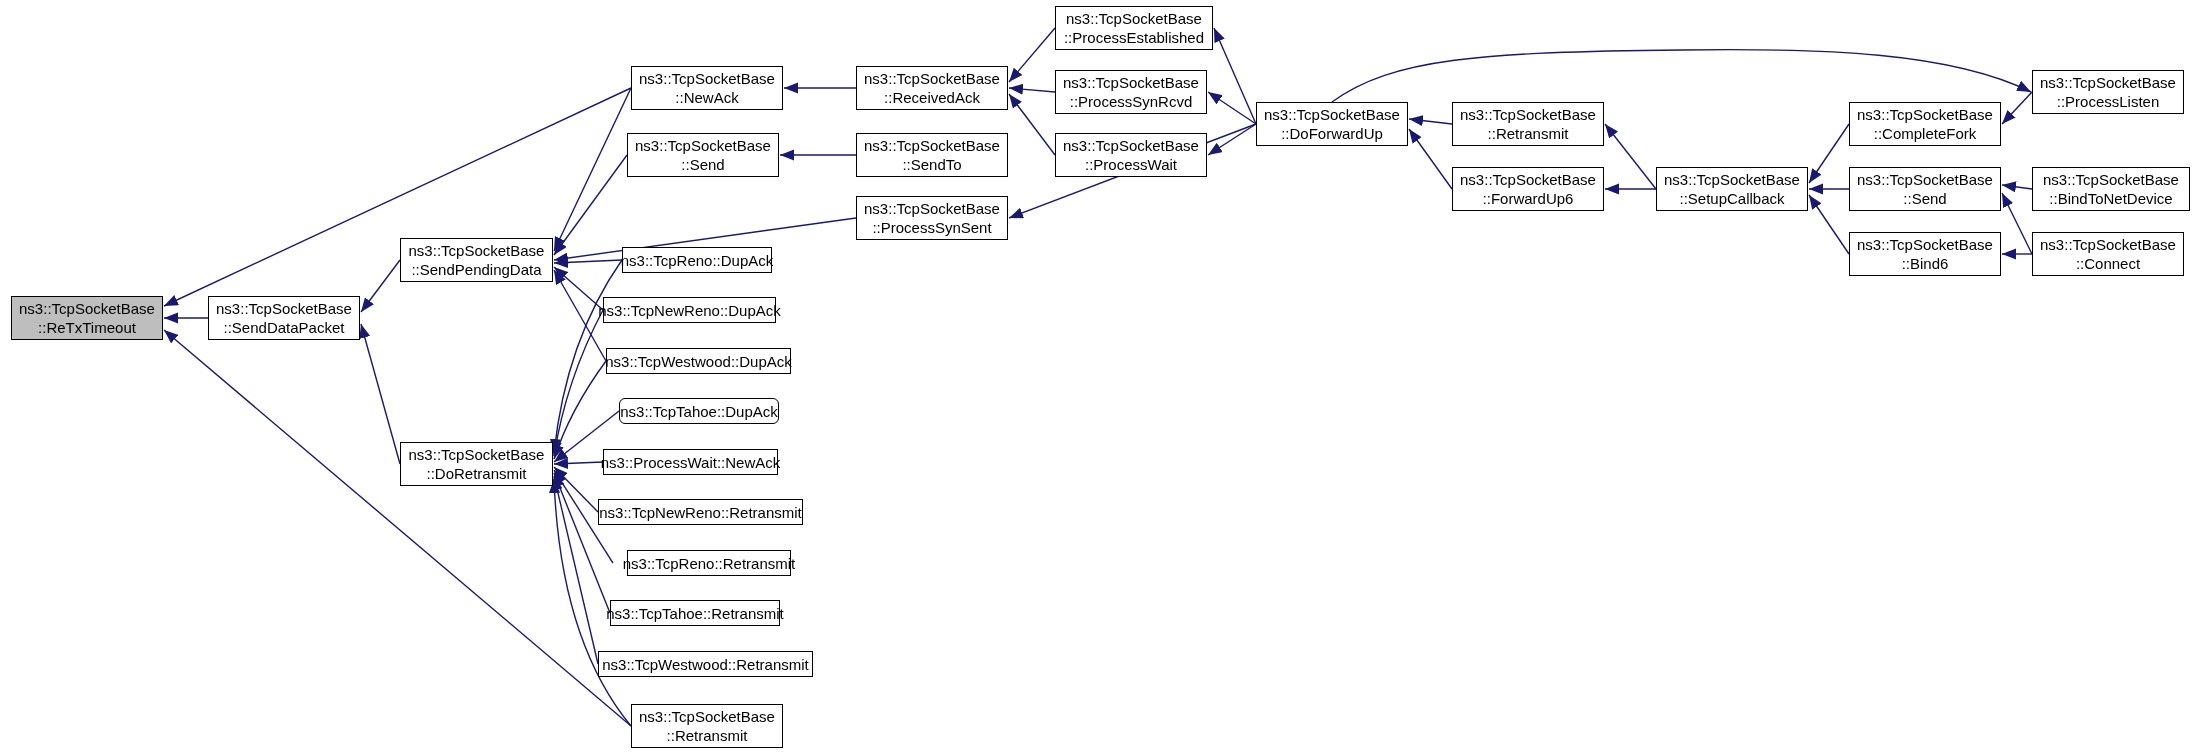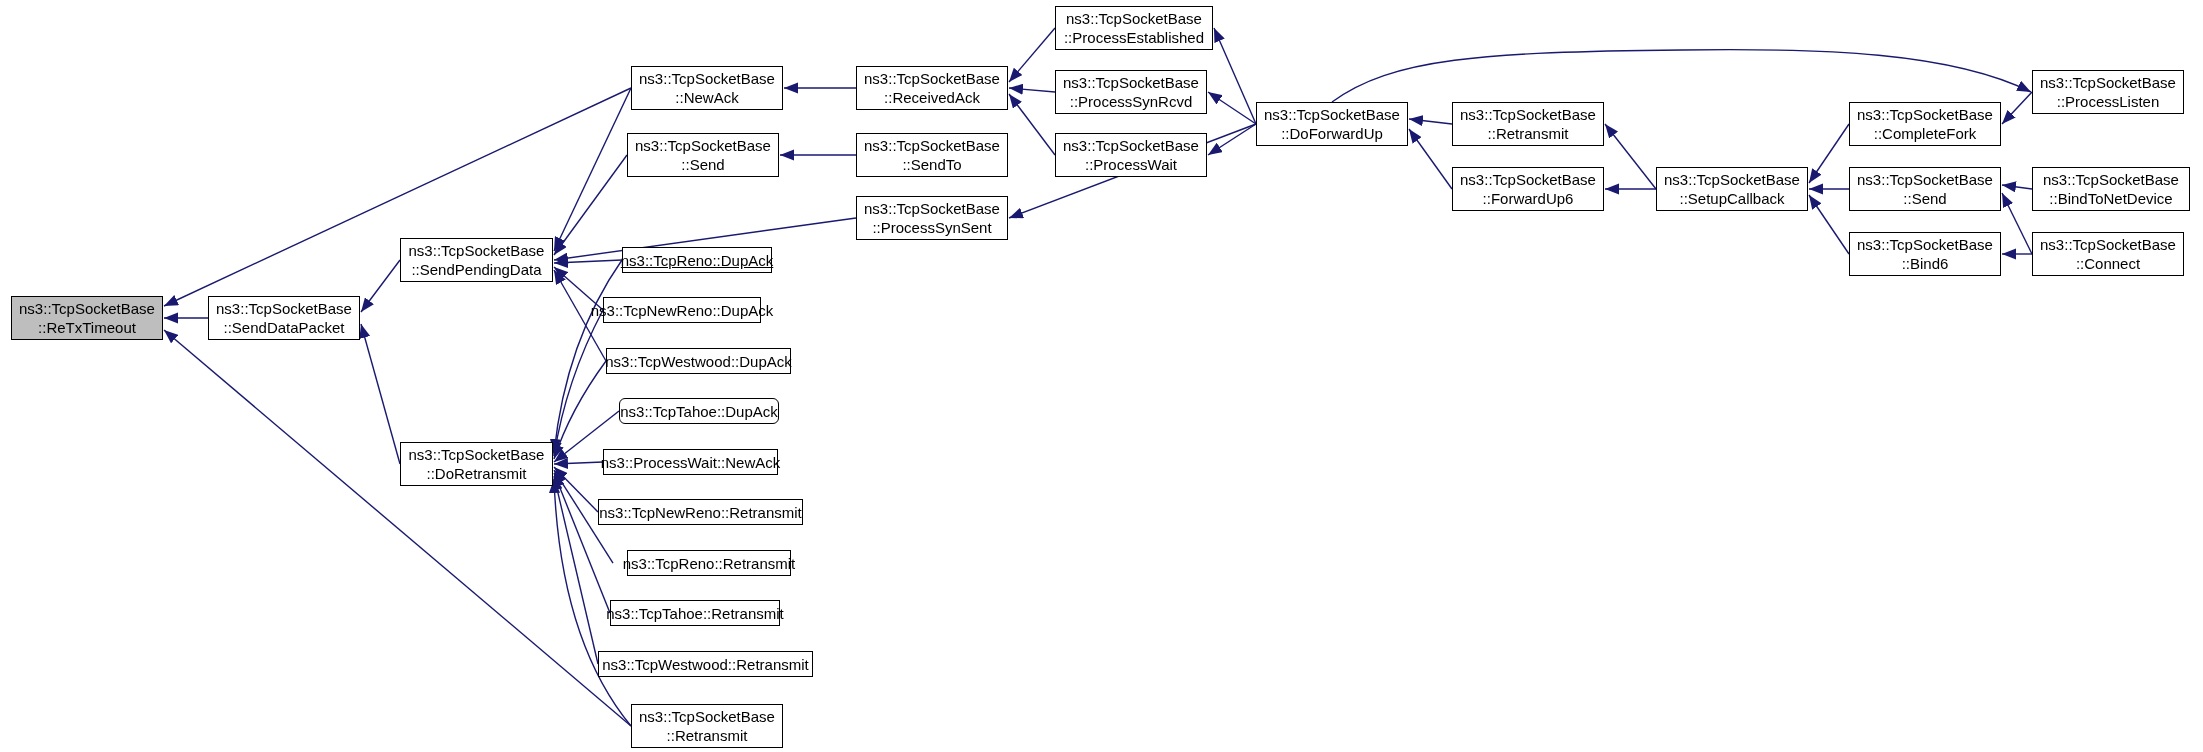--- a/index.html
+++ b/index.html
@@ -112,24 +112,24 @@
         <span>::DoRetransmit</span>
       </div>
       <div class="node" style="left: 631px; top: 66px; width: 152px; height: 44px;">
         <span>ns3::TcpSocketBase</span>
         <span>::NewAck</span>
       </div>
       <div class="node" style="left: 627px; top: 133px; width: 152px; height: 44px;">
         <span>ns3::TcpSocketBase</span>
         <span>::Send</span>
       </div>
-      <div class="node" style="left: 622px; top: 247px; width: 150px; height: 26px; text-decoration: underline;">
+      <div class="node" style="left: 622px; top: 247px; width: 150px; height: 26px;">
         <span>ns3::TcpReno::DupAck</span>
       </div>
-      <div class="node" style="left: 603px; top: 297px; width: 158px; height: 26px;">
+      <div class="node" style="left: 603px; top: 297px; width: 173px; height: 26px;">
         <span>ns3::TcpNewReno::DupAck</span>
       </div>
       <div class="node" style="left: 606px; top: 348px; width: 185px; height: 26px;">
         <span>ns3::TcpWestwood::DupAck</span>
       </div>
       <div class="node" style="left: 619px; top: 398px; width: 160px; height: 26px; border-radius: 6px;">
         <span>ns3::TcpTahoe::DupAck</span>
       </div>
       <div class="node" style="left: 603px; top: 449px; width: 175px; height: 26px;">
         <span>ns3::ProcessWait::NewAck</span>

